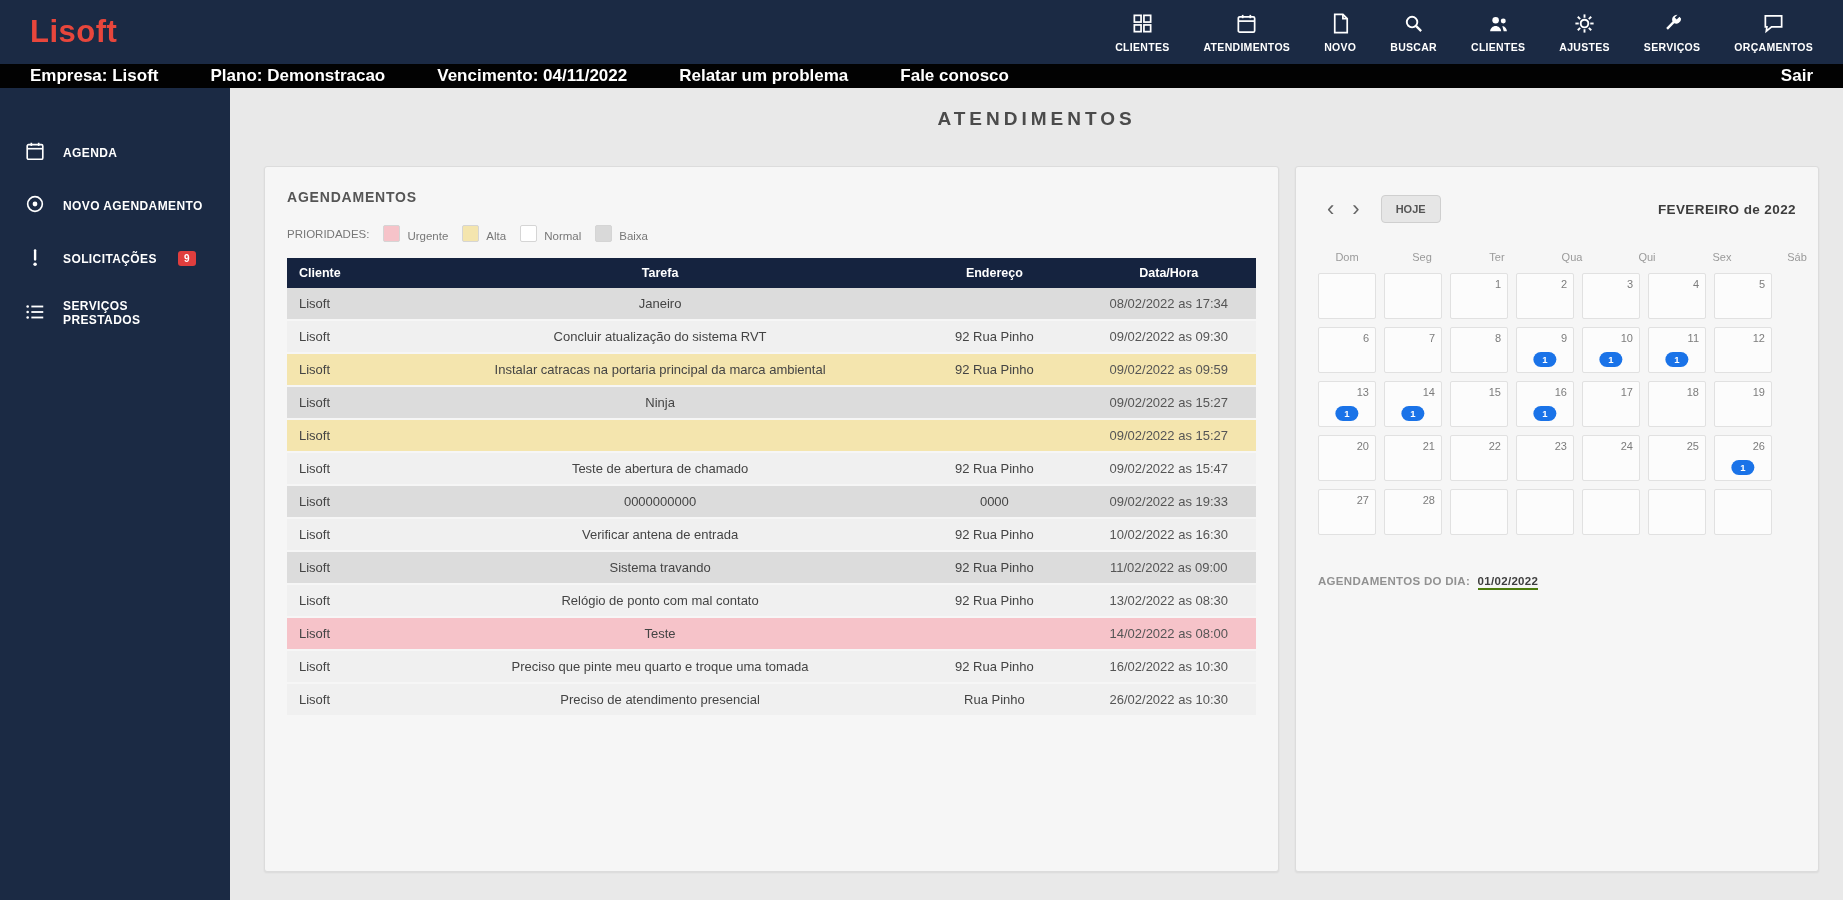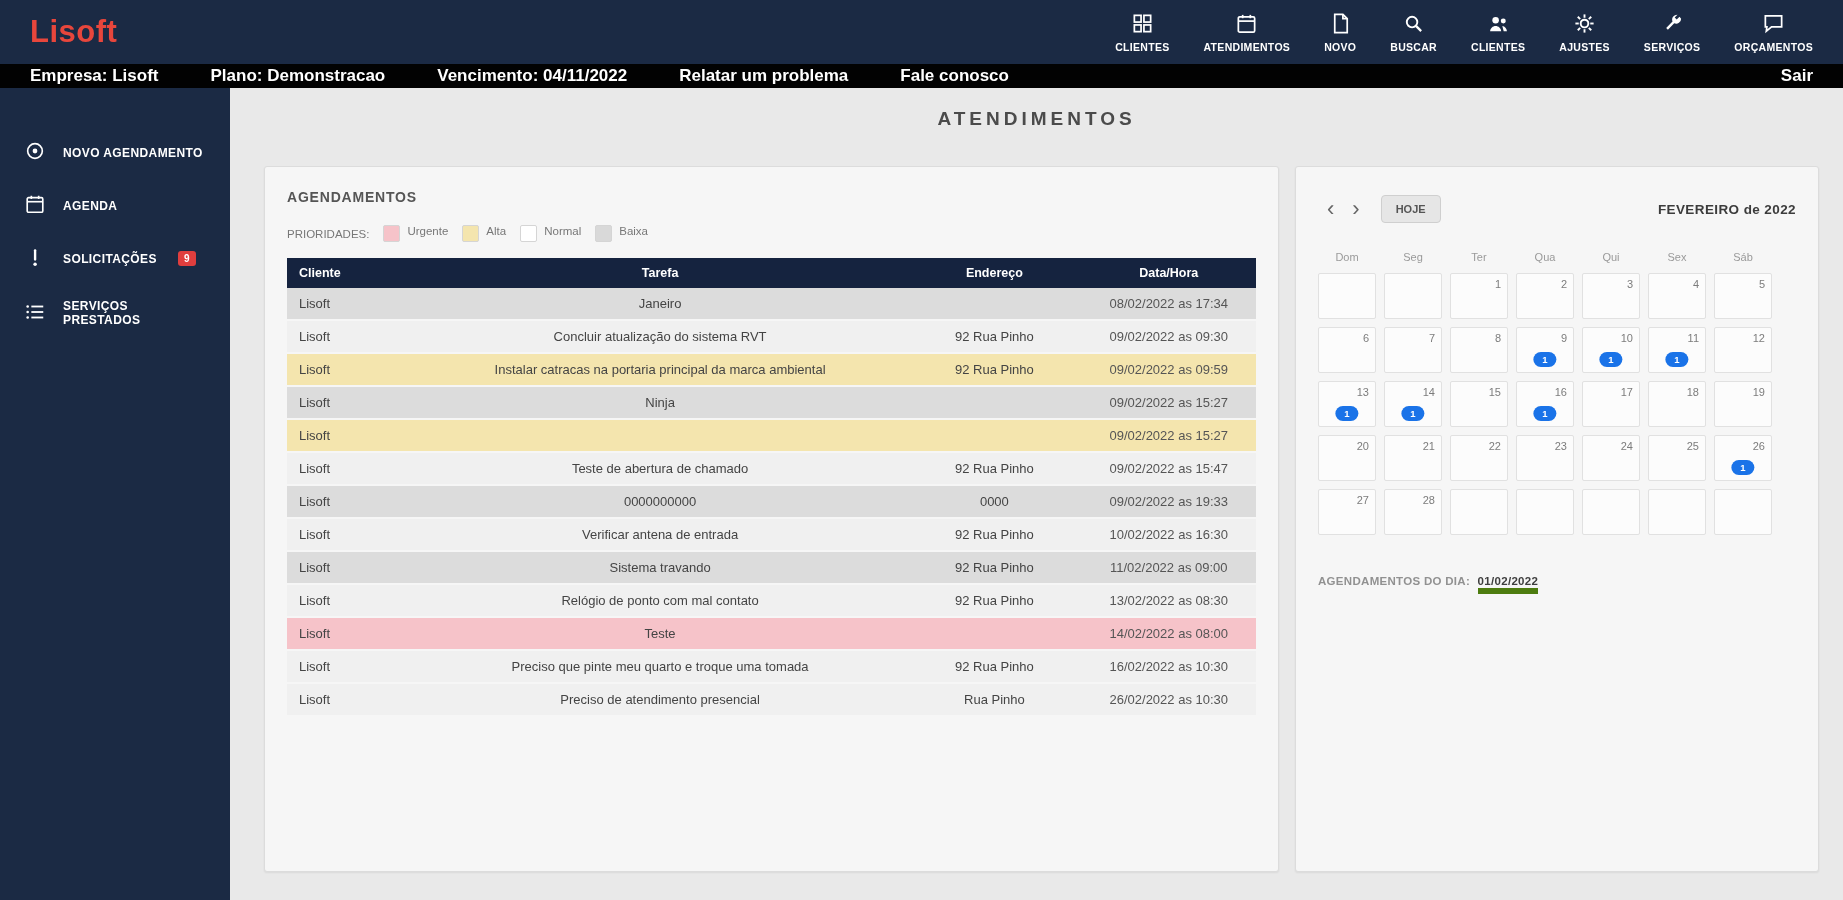--- a/index.html
+++ b/index.html
@@ -30,21 +30,21 @@
   .page-title { text-align: center; color: #4b4b4b; font-size: 19px; font-weight: bold; letter-spacing: 4px; }
 
   .cards { display: flex; gap: 16px; padding: 36px 0 0 34px; }
   .card { background: #f6f6f6; border: 1px solid #dcdcdc; border-radius: 3px; box-shadow: 0 1px 2px rgba(0,0,0,.07); }
   .card-schedule { width: 1015px; height: 706px; padding: 22px 22px; }
   .card-calendar { width: 524px; height: 706px; padding: 22px 22px; }
   .card-title { color: #555; font-size: 14px; font-weight: bold; letter-spacing: .8px; }
 
   
   .legend { display: flex; align-items: center; gap: 14px; margin-top: 20px; font-size: 11.5px; color: #777; }
-  .legend-item { display: flex; align-items: flex-start; gap: 7px; }
+  .legend-item { display: flex; align-items: flex-end; gap: 7px; }
   .swatch { width: 17px; height: 17px; border: 1px solid #d5d5d5; border-radius: 2px; display: inline-block; }
 
   
   table { width: 100%; border-collapse: collapse; margin-top: 16px; table-layout: fixed; }
   thead th { background: var(--navy_dark); color: #fff; font-size: 12.5px; font-weight: bold; padding: 8px 12px; }
   thead th:nth-child(1) { text-align: left; width: 13%; }
   thead th:nth-child(2) { text-align: center; width: 51%; }
   thead th:nth-child(3) { width: 18%; }
   thead th:nth-child(4) { text-align: center; width: 18%; }
   tbody td { font-size: 13px; color: #444; padding: 8px 12px; border-bottom: 2px solid #f6f6f6; overflow: hidden; white-space: nowrap; text-overflow: ellipsis; }
@@ -55,28 +55,28 @@
   tr.row-normal  { background: var(--row_normal); }
   tr.row-alta    { background: var(--row_alta); }
   tr.row-urgente { background: var(--row_urgente); }
   tbody tr { cursor: pointer; }
 
   
   .cal-header { display: flex; align-items: center; margin-top: 6px; }
   .cal-nav { font-size: 22px; color: #666; cursor: pointer; padding: 0 9px; line-height: 1; }
   .btn-hoje { background: #e6e6e6; border: 1px solid #cfcfcf; border-radius: 4px; padding: 7px 14px; font-family: "Liberation Sans", sans-serif; font-size: 11px; font-weight: bold; color: #555; margin-left: 12px; cursor: pointer; }
   .cal-title { margin-left: auto; font-size: 13.5px; font-weight: bold; color: #3c3c3c; letter-spacing: .4px; }
-  .cal-daynames { display: grid; grid-template-columns: repeat(7, 58px); gap: 8px; margin-top: 28px; }
+  .cal-daynames { display: grid; grid-template-columns: repeat(7, 58px); gap: 17px; margin-top: 28px; }
   .cal-dayname { text-align: center; color: #9a9a9a; font-size: 11px; }
   .cal-grid { display: grid; grid-template-columns: repeat(7, 58px); gap: 8px; margin-top: 10px; }
   .cal-cell { height: 46px; background: #fcfcfc; border: 1px solid #e1e1e1; border-radius: 2px; position: relative; }
   .cal-day { position: absolute; top: 4px; right: 6px; font-size: 11px; color: #7c7c7c; }
   .cal-badge { position: absolute; left: 50%; transform: translateX(-50%); bottom: 5px; background: var(--badge_blue); color: #fff; font-size: 9.5px; font-weight: bold; border-radius: 9px; padding: 2px 9px; cursor: pointer; }
   .cal-footer { margin-top: 40px; font-size: 11.5px; font-weight: bold; color: #919191; letter-spacing: .3px; }
-  .cal-footer b { color: #3e3e3e; border-bottom: 6px solid #4d7c0f; padding-bottom: 1px; margin-left: 4px; }
+  .cal-footer b { color: #3e3e3e; border-bottom: 2px solid #4d7c0f; padding-bottom: 1px; margin-left: 4px; }
 </style>
 </head>
 <body>
 
 <header class="topbar">
   <div class="logo">Lisoft</div>
   <nav class="topnav">
 
     <div class="nav-item">
       <span><svg viewBox="0 0 24 24">
@@ -173,36 +173,36 @@
   <span class="grow"></span>
   <span class="link">Sair</span>
 </div>
 
 <div class="app">
 
   <aside class="sidebar">
 
     <div class="side-item">
       <span><svg viewBox="0 0 24 24">
-            <circle cx="12" cy="12" r="8" fill="none" stroke="#fff" stroke-width="1.8"></circle>
-            <circle cx="12" cy="12" r="2.6" fill="#fff"></circle>
-          </svg></span>
-      <span>NOVO AGENDAMENTO</span>
-    </div>
-
-    <div class="side-item">
-      <span><svg viewBox="0 0 24 24">
             <g fill="none" stroke="#fff" stroke-width="1.8">
               <rect x="3.5" y="5" width="17" height="16" rx="1.5"></rect>
               <line x1="3.5" y1="9.5" x2="20.5" y2="9.5"></line>
               <line x1="8" y1="3" x2="8" y2="6.5"></line>
               <line x1="16" y1="3" x2="16" y2="6.5"></line>
             </g>
           </svg></span>
       <span>AGENDA</span>
+    </div>
+
+    <div class="side-item">
+      <span><svg viewBox="0 0 24 24">
+            <circle cx="12" cy="12" r="8" fill="none" stroke="#fff" stroke-width="1.8"></circle>
+            <circle cx="12" cy="12" r="2.6" fill="#fff"></circle>
+          </svg></span>
+      <span>NOVO AGENDAMENTO</span>
     </div>
 
     <div class="side-item">
       <span><svg viewBox="0 0 24 24">
             <rect x="10.8" y="3.5" width="2.6" height="12.5" rx="1.2" fill="#fff"></rect>
             <circle cx="12.1" cy="19.8" r="1.9" fill="#fff"></circle>
           </svg></span>
       <span>SOLICITAÇÕES</span>
       <span class="badge-red">9</span>
     </div>

